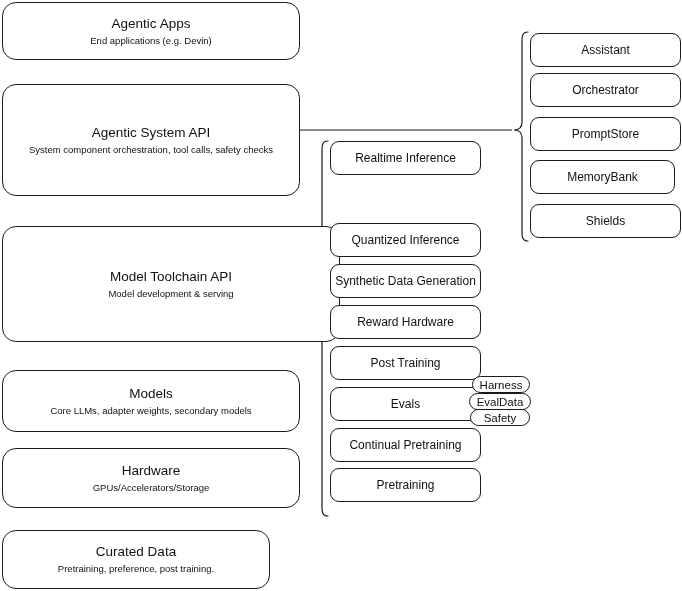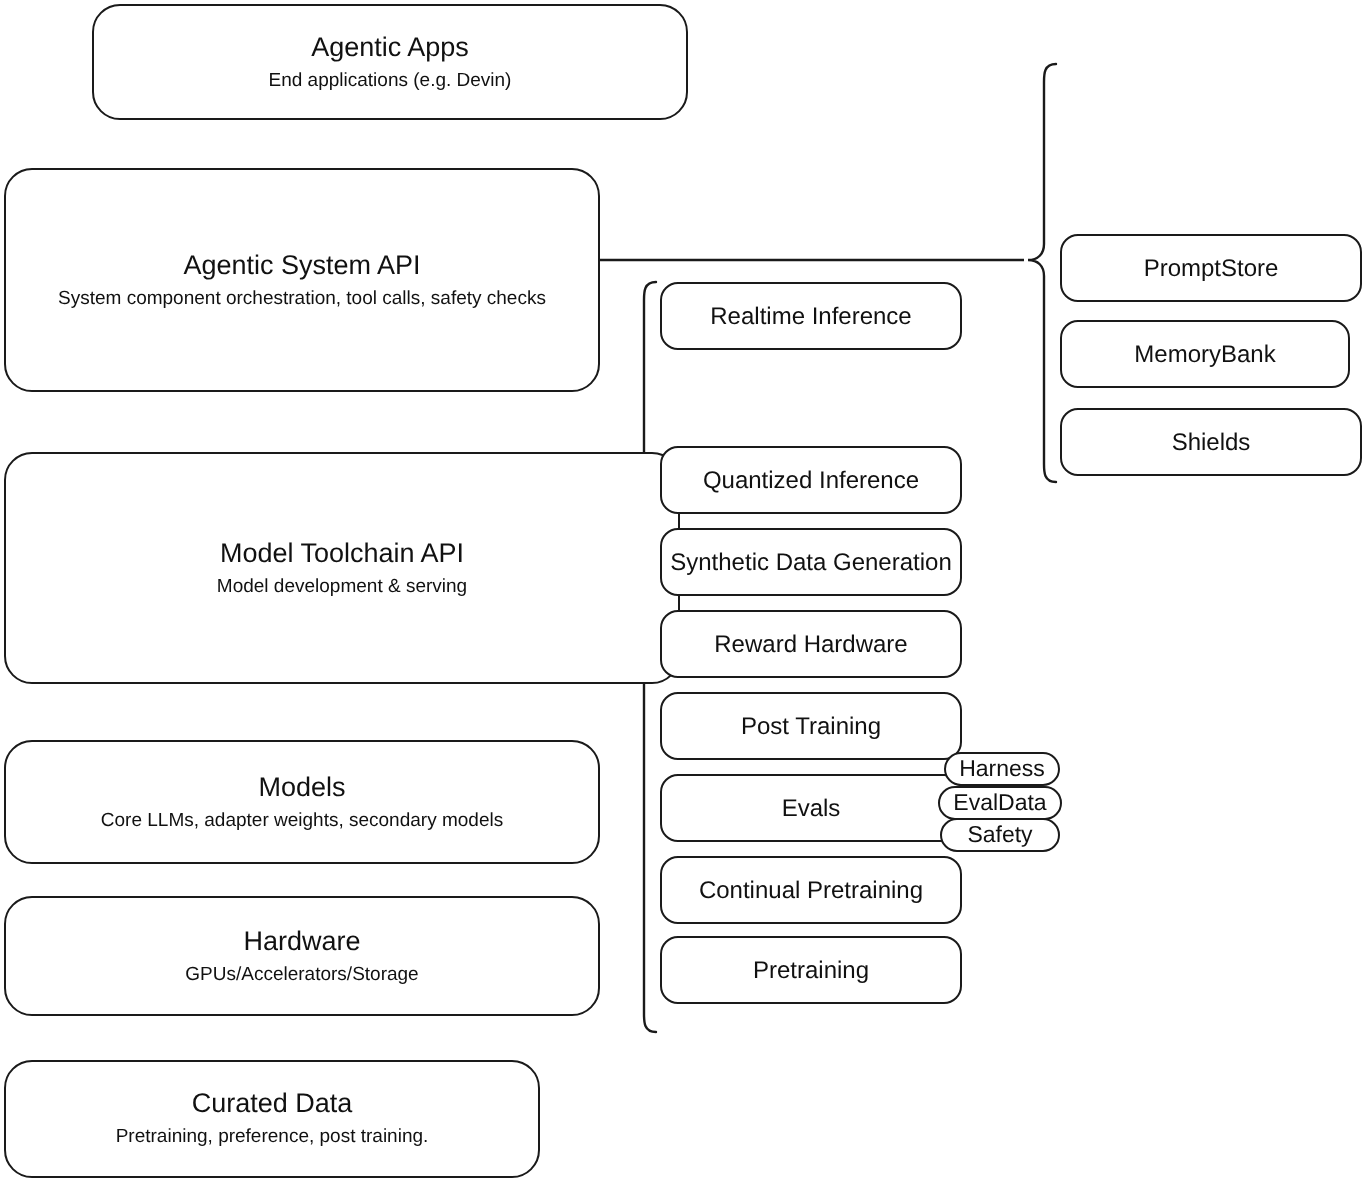--- a/index.html
+++ b/index.html
@@ -92,21 +92,21 @@
 
     <path d="M528 32
              C 522 32, 522 37, 522 41
              L 522 122
              C 522 127, 519 130, 514 130
              C 519 130, 522 133, 522 138
              L 522 232
              C 522 236, 522 241, 528 241" stroke="#1a1a1a" stroke-width="1.2" fill="none" stroke-linecap="round"></path>
   </svg>
 
-  <div class="box layer" style="left:2px; top:2px; width:298px; height:58px;margin-left:44px;">
+  <div class="box layer" style="left:2px; top:2px; width:298px; height:58px;">
     <div class="title">Agentic Apps</div>
     <div class="sub">End applications (e.g. Devin)</div>
   </div>
 
   <div class="box layer" style="left:2px; top:84px; width:298px; height:112px;">
     <div class="title">Agentic System API</div>
     <div class="sub">System component orchestration, tool calls, safety checks</div>
   </div>
 
   <div class="box layer" style="left:2px; top:226px; width:338px; height:116px;">
@@ -157,20 +157,26 @@
   <div class="box tag" style="left:472px; top:376px; width:58px; height:17px;">
     <span>Harness</span>
   </div>
   <div class="box tag" style="left:469px; top:393px; width:62px; height:17px;">
     <span>EvalData</span>
   </div>
   <div class="box tag" style="left:470px; top:409px; width:60px; height:17px;">
     <span>Safety</span>
   </div>
 
+  <div class="box cap" style="left:530px; top:33px; width:151px; height:34px;">
+    <span>Assistant</span>
+  </div>
+  <div class="box cap" style="left:530px; top:73px; width:151px; height:34px;">
+    <span>Orchestrator</span>
+  </div>
   <div class="box cap" style="left:530px; top:117px; width:151px; height:34px;">
     <span>PromptStore</span>
   </div>
   <div class="box cap" style="left:530px; top:160px; width:145px; height:34px;">
     <span>MemoryBank</span>
   </div>
   <div class="box cap" style="left:530px; top:204px; width:151px; height:34px;">
     <span>Shields</span>
   </div>
 

